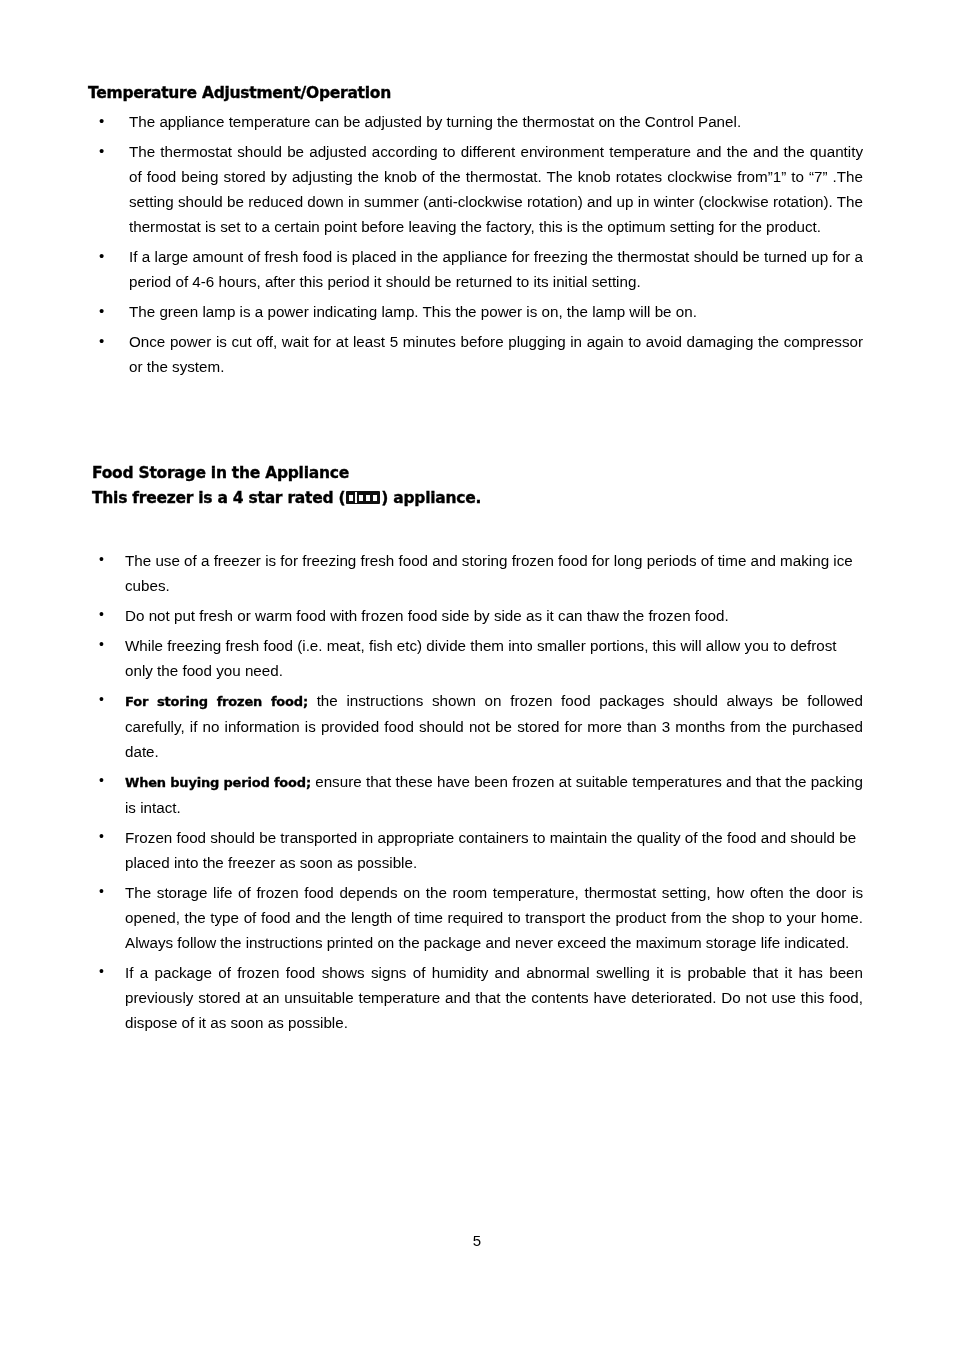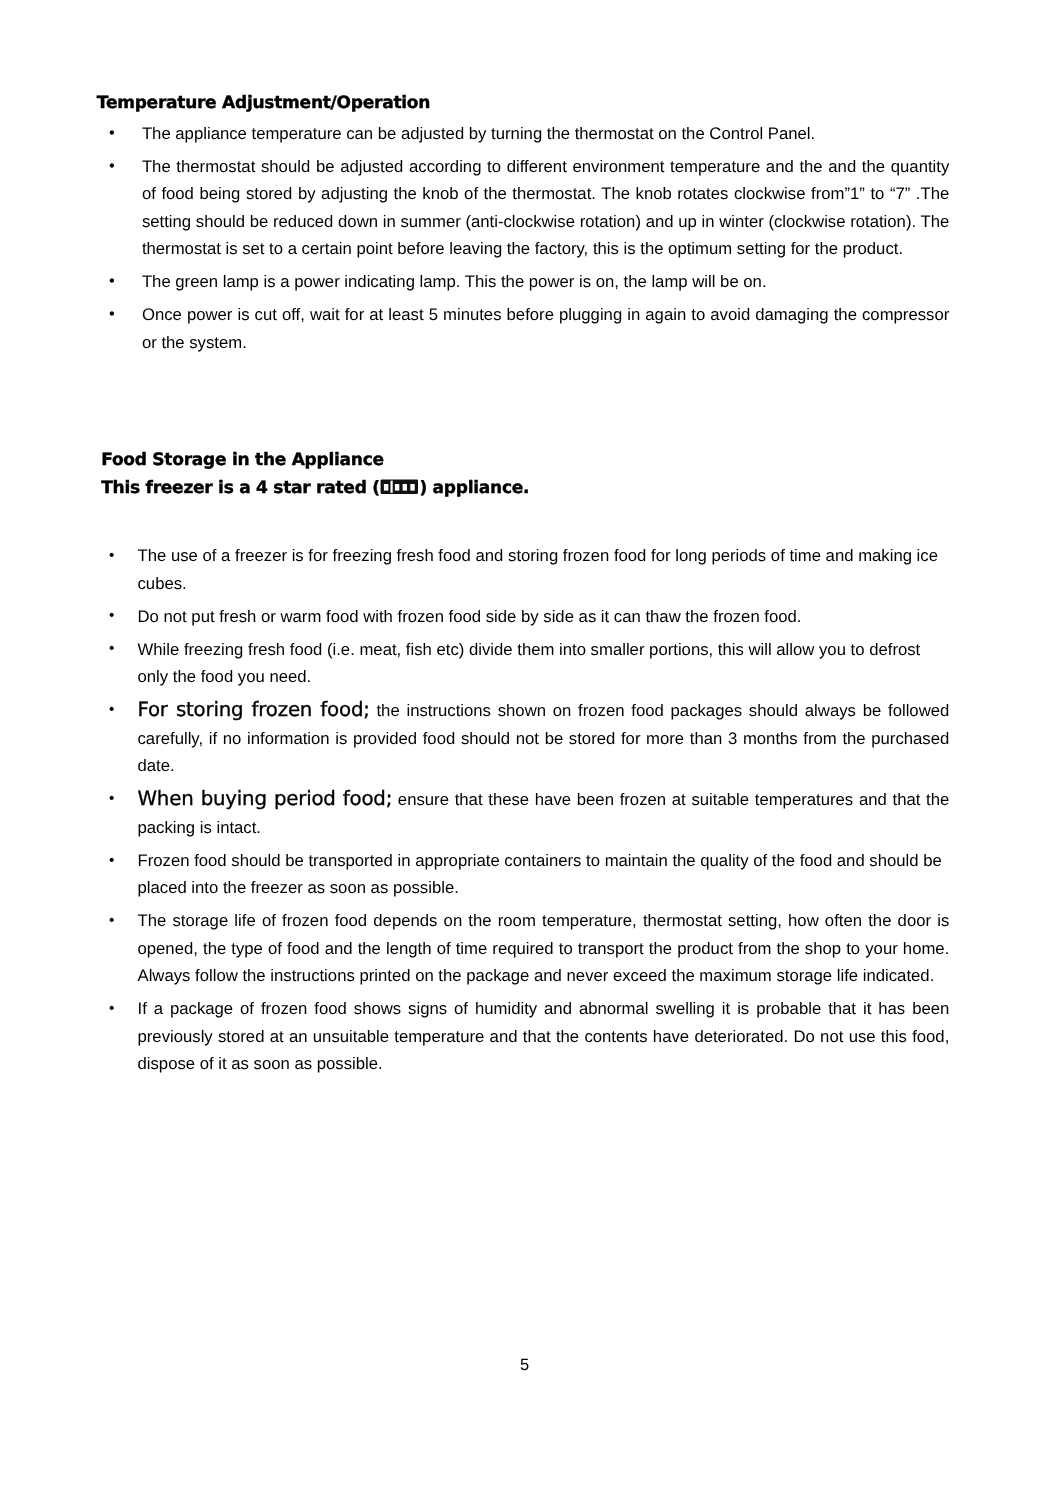--- a/index.html
+++ b/index.html
@@ -73,22 +73,22 @@
     left: 5px;
     top: -1px;
     font-size: 15px;
     line-height: 25px;
   }
   .bullet-item.no-justify {
     text-align: left;
   }
   .bullet-item b, .bullet-item .lead {
     font-family: "DejaVu Sans", sans-serif;
-    font-weight: normal;
-    font-size: 18px;
+    font-weight: bold;
+    font-size: 13px;
     letter-spacing: -0.2px;
     -webkit-text-stroke: 0.3px #000;
   }
 
   
   .list-a .bullet-item { padding-left: 36px; }
   .list-a .bullet-item::before { left: 6px; }
 
   
   .list-b .bullet-item { padding-left: 32px; }
@@ -144,20 +144,21 @@
 <body>
 
 <div class="page">
   <div class="content">
 
     <h2 class="section-heading heading-block-1">Temperature Adjustment/Operation</h2>
 
     <ul class="bullet-list list-a">
       <li class="bullet-item no-justify">The appliance temperature can be adjusted by turning the thermostat on the Control Panel.</li>
       <li class="bullet-item">The thermostat should be adjusted according to different environment temperature and the and the quantity of food being stored by adjusting the knob of the thermostat. The knob rotates clockwise from”1” to “7” .The setting should be reduced down in summer (anti-clockwise rotation) and up in winter (clockwise rotation). The thermostat is set to a certain point before leaving the factory, this is the optimum setting for the product.</li>
+      <li class="bullet-item">If a large amount of fresh food is placed in the appliance for freezing the thermostat should be turned up for a period of 4-6 hours, after this period it should be returned to its initial setting.</li>
       <li class="bullet-item no-justify">The green lamp is a power indicating lamp. This the power is on, the lamp will be on.</li>
       <li class="bullet-item">Once power is cut off, wait for at least 5 minutes before plugging in again to avoid damaging the compressor or the system.</li>
     </ul>
 
     <div class="spacer-1"></div>
 
     <div class="heading-group">
       <h2 class="section-heading">Food Storage in the Appliance</h2>
       <h2 class="section-heading"><span>This freezer is a 4 star rated (</span><span class="star-badge"><span class="sb-sep"></span><span class="sb-star s1"></span><span class="sb-star s2"></span><span class="sb-star s3"></span><span class="sb-star s4"></span></span><span>) appliance.</span></h2>
     </div>

